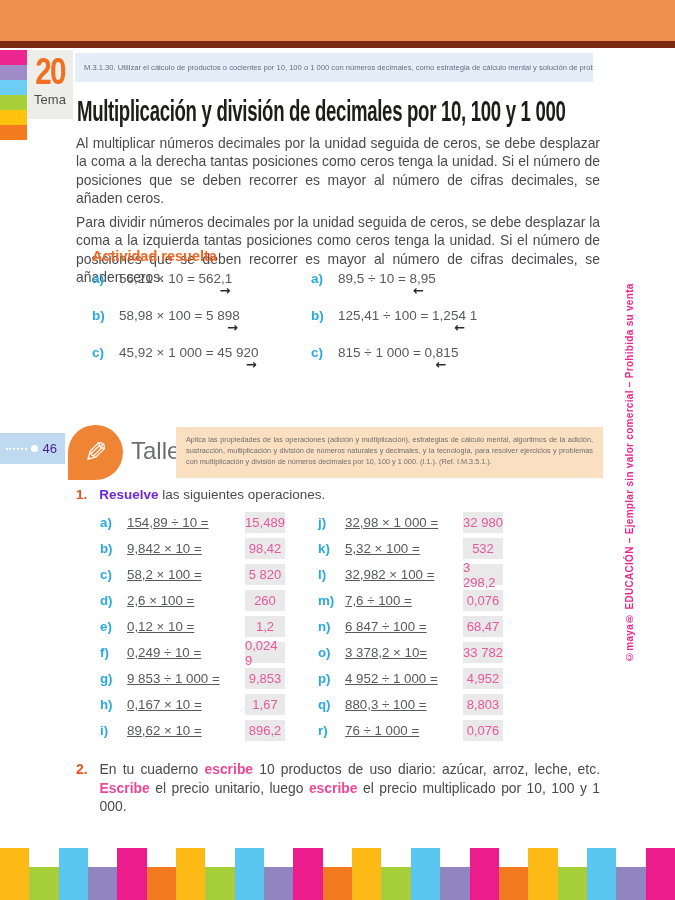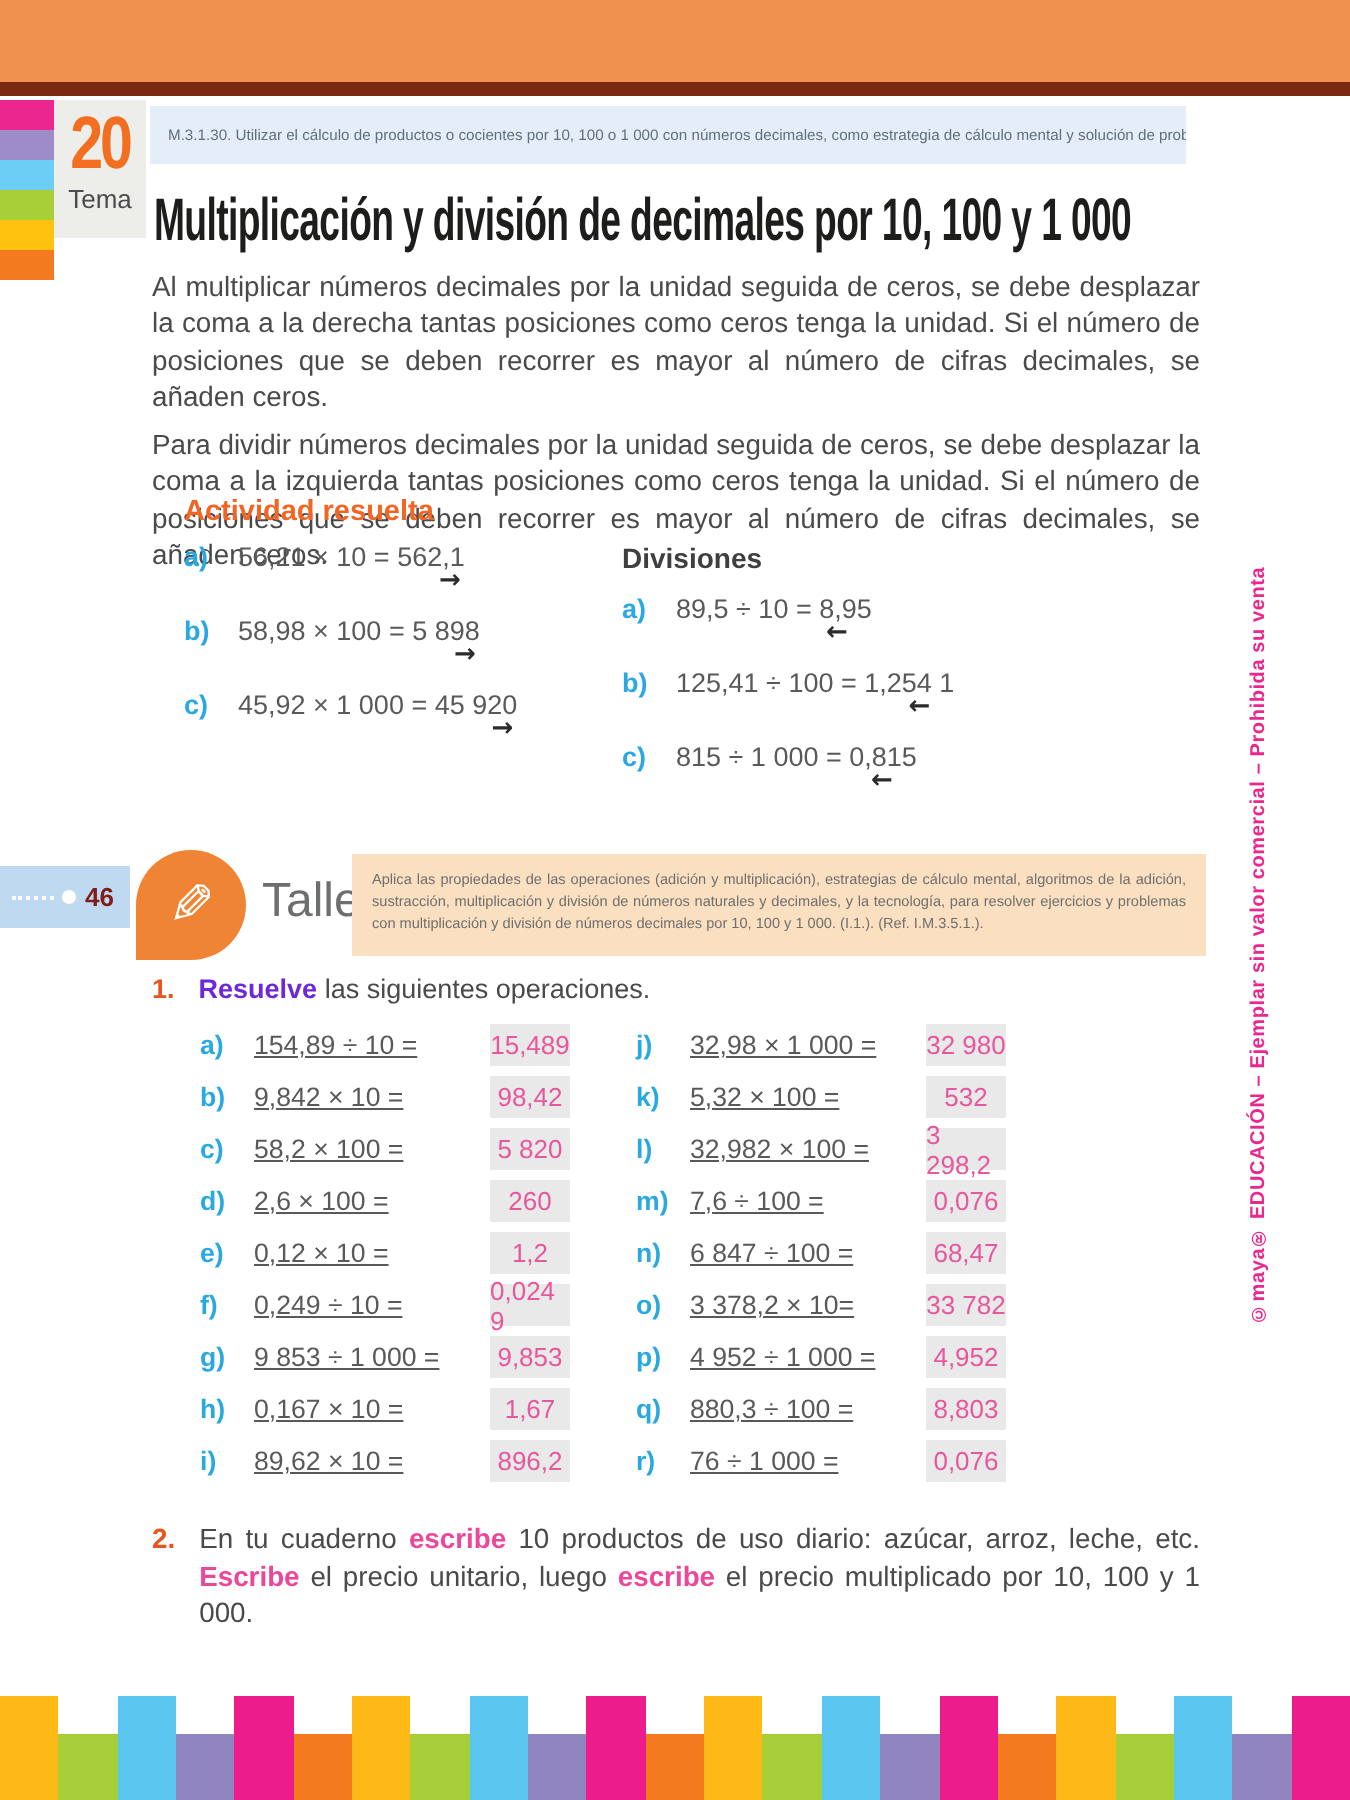--- a/index.html
+++ b/index.html
@@ -42,21 +42,21 @@
   .arrow{position:absolute;top:12px;font-size:13px;font-weight:bold;color:#2b2b2b;
          font-family:"DejaVu Sans",sans-serif;}
   .arrow-r{right:2px;}
   .arrow-l{right:12px;}
 
   
   .page-band{position:absolute;left:0;top:433px;width:65px;height:31px;background:#BED9F0;
              display:flex;align-items:center;padding:0 8px 0 6px;box-sizing:border-box;}
   .page-band .leader{flex:1;border-top:2px dotted #ffffff;margin-right:4px;}
   .page-band .dot{width:7px;height:7px;border-radius:50%;background:#ffffff;margin-right:5px;flex:none;}
-  .page-band .num{color:#7f1d1d;font-size:13px;font-weight:bold;}
+  .page-band .num{color:#4c1d95;font-size:13px;font-weight:normal;}
   .taller-icon{position:absolute;left:68px;top:425px;width:55px;height:55px;background:#EF8434;
                border-radius:50% 50% 50% 0;display:flex;align-items:center;justify-content:center;}
   .taller-icon span{color:#ffffff;font-size:28px;transform:scaleX(-1);font-family:"DejaVu Sans",sans-serif;}
   .taller-label{position:absolute;left:131px;top:437px;font-size:24px;color:#6D6E70;}
   .taller-desc{position:absolute;left:176px;top:427px;width:427px;height:51px;background:#FBDFC1;
                color:#6F6F6E;font-size:7.3px;line-height:10.8px;padding:8px 10px;box-sizing:border-box;
                text-align:justify;}
 
   
   .q1{position:absolute;left:76px;top:487px;font-size:13.5px;color:#4A4A4C;}
@@ -130,21 +130,20 @@
               <span class="ar-label">b)</span>
               <span class="ar-expr">58,98 × 100 = 5 898<span class="arrow arrow-r">→</span></span>
             </div>
             <div class="ar-item">
               <span class="ar-label">c)</span>
               <span class="ar-expr">45,92 × 1 000 = 45 920<span class="arrow arrow-r">→</span></span>
             </div>
           </div>
       </div>
       <div class="act-col">
-        <div class="act-col-header">Divisiones</div>
         <div id="div-items">
             <div class="ar-item">
               <span class="ar-label">a)</span>
               <span class="ar-expr">89,5 ÷ 10 = 8,95<span class="arrow arrow-l">←</span></span>
             </div>
             <div class="ar-item">
               <span class="ar-label">b)</span>
               <span class="ar-expr">125,41 ÷ 100 = 1,254 1<span class="arrow arrow-l">←</span></span>
             </div>
             <div class="ar-item">

